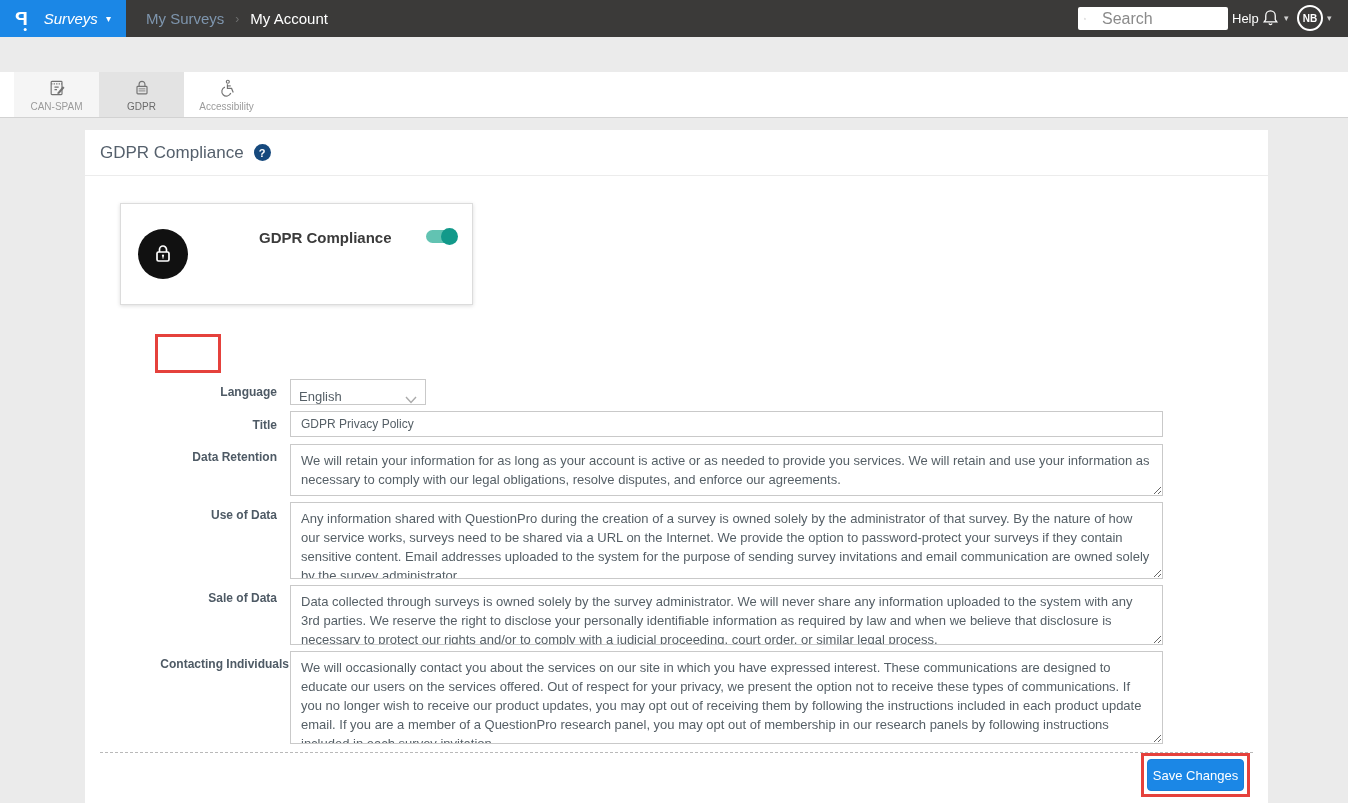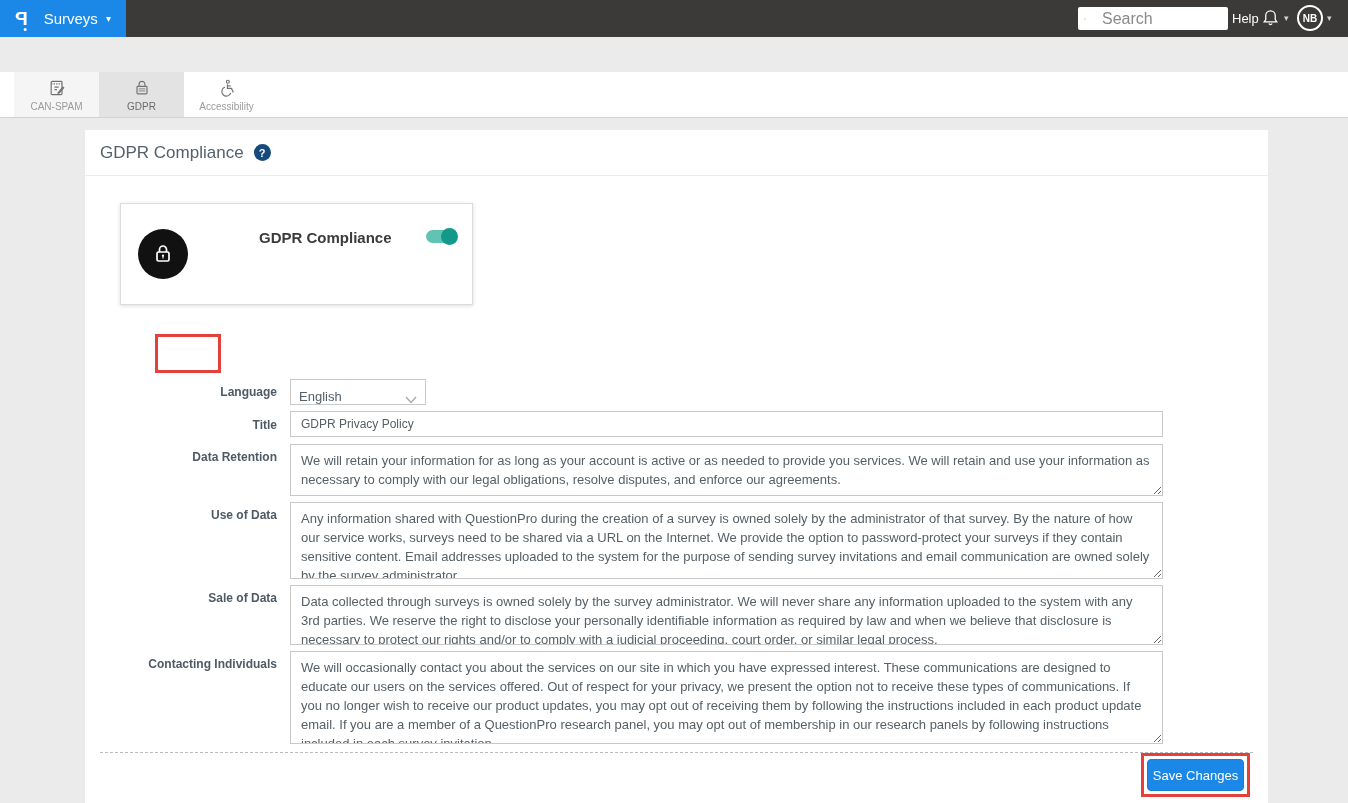--- a/index.html
+++ b/index.html
@@ -4,21 +4,21 @@
 <style>
   * { margin:0; padding:0; box-sizing:border-box; }
   body { font-family:"Liberation Sans", sans-serif; background:#ebebeb; }
   .viewport { position:relative; width:1348px; height:803px; overflow:hidden; background:#ebebeb; }
 
   
   .topbar { position:absolute; top:0; left:0; width:100%; height:37px; background:#3b3a39; z-index:5; }
   .logo-area { position:absolute; left:0; top:0; width:126px; height:37px; background:#1b87e6; display:flex; align-items:center; padding-left:15px; cursor:pointer; }
   .logo-glyph { position:relative; display:inline-block; transform:scaleX(-1); color:#fff; font-weight:bold; font-size:19px; line-height:19px; }
   .logo-glyph .dot { position:absolute; left:1px; bottom:-3px; width:3px; height:3px; background:#fff; border-radius:50%; }
-  .product-label { color:#fff; font-size:15px; margin-left:16px; }
+  .product-label { color:#fff; font-size:15px; margin-left:16px;font-style:italic; }
   .caret { color:#fff; font-size:10px; margin-left:8px; }
   .breadcrumb { position:absolute; left:146px; top:0; height:37px; display:flex; align-items:center; font-size:15px; }
   .crumb-dim { color:#7e95ad; }
   .crumb-sep { color:#6f6f6f; margin:0 11px; font-size:12px; }
   .crumb-current { color:#ffffff; }
   .searchbox { position:absolute; left:1078px; top:7px; width:150px; height:23px; background:#fff; border-radius:2px; display:flex; align-items:center; padding:0 6px; }
   .searchbox input { border:none; outline:none; background:transparent; font-size:16px; width:120px; margin-left:16px; color:#333; font-family:"Liberation Sans", sans-serif; }
   .searchbox input::placeholder { color:#8a8a8a; }
   .help-link { position:absolute; left:1232px; top:0; height:37px; line-height:37px; color:#fff; font-size:13px; cursor:pointer; }
   .bell-wrap { position:absolute; left:1261px; top:8px; display:flex; align-items:center; cursor:pointer; }
@@ -79,20 +79,25 @@
 <body>
 
 <div class="viewport">
 
   <div class="topbar">
     <div class="logo-area">
       <span class="logo-glyph">P<span class="dot"></span></span>
       <span class="product-label">Surveys</span>
       <span class="caret">▾</span>
     </div>
+    <div class="breadcrumb">
+      <span class="crumb-dim">My Surveys</span>
+      <span class="crumb-sep">›</span>
+      <span class="crumb-current">My Account</span>
+    </div>
     <div class="searchbox">
       <svg width="12" height="12" viewBox="0 0 16 16">
           <circle cx="6.5" cy="6.5" r="4.5" fill="none" stroke="#777" stroke-width="1.6"></circle>
           <line x1="10" y1="10" x2="14" y2="14" stroke="#777" stroke-width="1.6"></line>
         </svg>
       <input type="text" placeholder="Search" style="">
     </div>
     <span class="help-link">Help</span>
     <div class="bell-wrap">
       <svg width="19" height="20" viewBox="0 0 24 24">
@@ -187,21 +192,21 @@
       <span class="flabel" style="top:6px;">Use of Data</span>
       <div class="ffield"><textarea class="ta" style="height: 77px;">Any information shared with QuestionPro during the creation of a survey is owned solely by the administrator of that survey. By the nature of how our service works, surveys need to be shared via a URL on the Internet. We provide the option to password-protect your surveys if they contain sensitive content. Email addresses uploaded to the system for the purpose of sending survey invitations and email communication are owned solely by the survey administrator.</textarea></div>
     </div>
 
     <div class="frow" style="top:455px;">
       <span class="flabel" style="top:6px;">Sale of Data</span>
       <div class="ffield"><textarea class="ta" style="height: 60px;">Data collected through surveys is owned solely by the survey administrator. We will never share any information uploaded to the system with any 3rd parties. We reserve the right to disclose your personally identifiable information as required by law and when we believe that disclosure is necessary to protect our rights and/or to comply with a judicial proceeding, court order, or similar legal process.</textarea></div>
     </div>
 
     <div class="frow" style="top:521px;">
-      <span class="flabel" style="top:6px;">Contacting Individuals</span>
+      <span class="flabel" style="top:6px;margin-left:12px;">Contacting Individuals</span>
       <div class="ffield"><textarea class="ta" style="height: 93px;">We will occasionally contact you about the services on our site in which you have expressed interest. These communications are designed to educate our users on the services offered. Out of respect for your privacy, we present the option not to receive these types of communications. If you no longer wish to receive our product updates, you may opt out of receiving them by following the instructions included in each product update email. If you are a member of a QuestionPro research panel, you may opt out of membership in our research panels by following instructions included in each survey invitation.</textarea></div>
     </div>
 
     <div class="dashed-sep"></div>
 
     <button class="save-btn">Save Changes</button>
     <div class="anno anno-save"></div>
 
   </div>
 </div>

